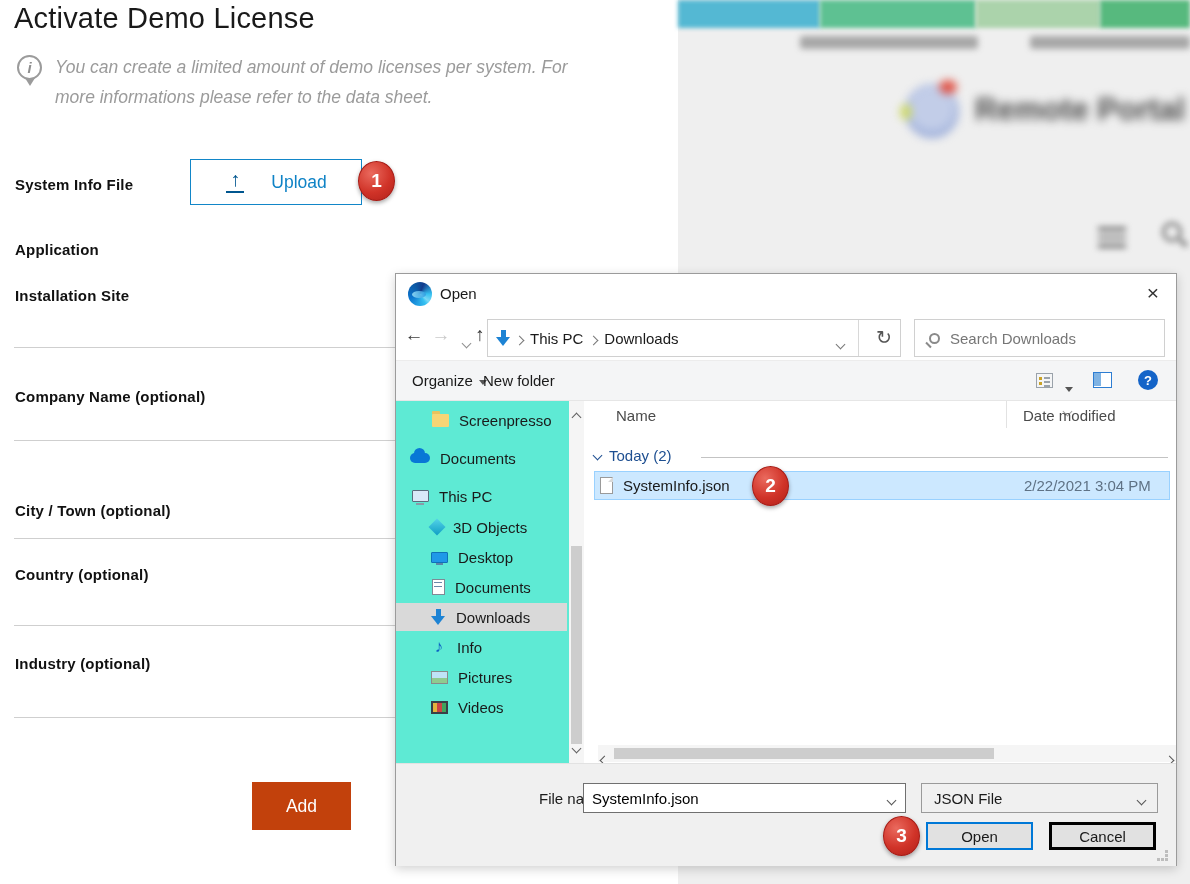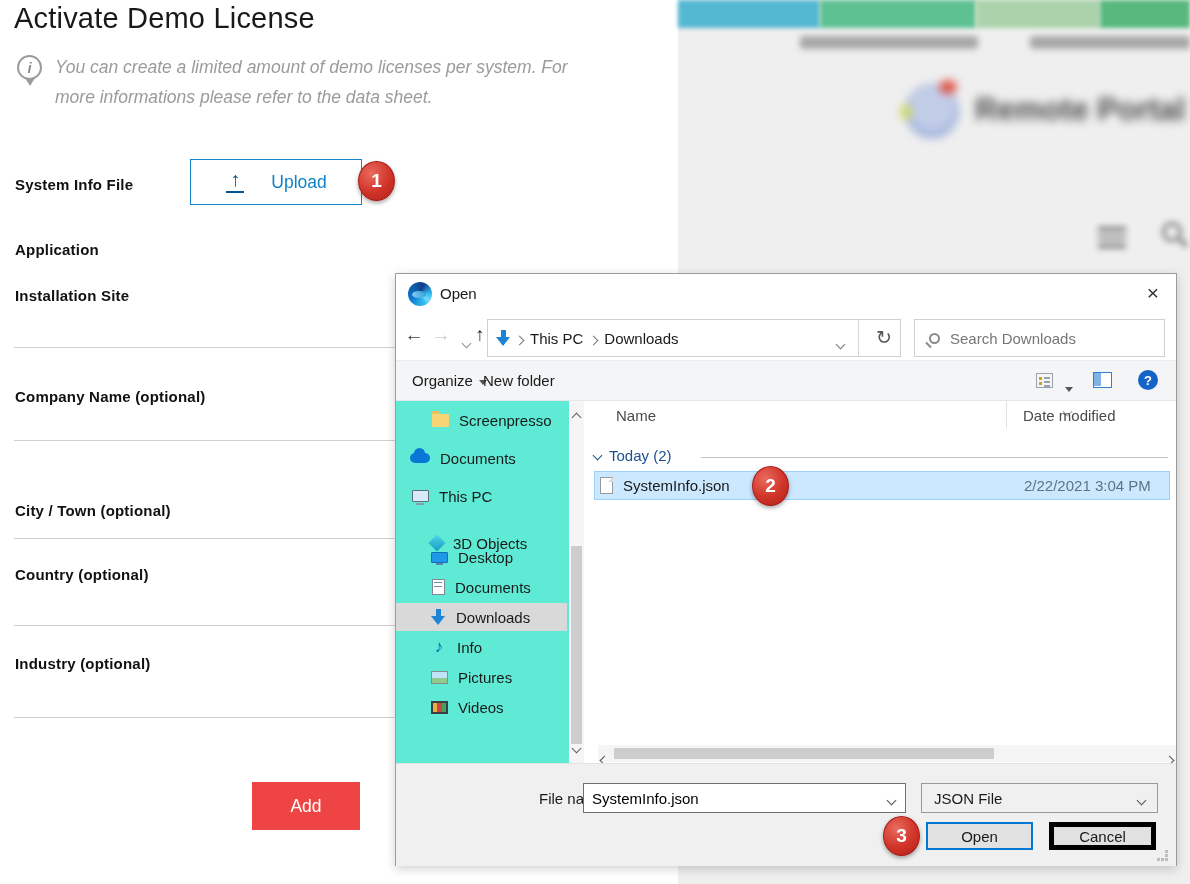--- a/index.html
+++ b/index.html
@@ -16,21 +16,21 @@
               border-right:5px solid transparent; border-top:8px solid #9b9b9b; }
   .info-text { left:55px; top:52px; width:520px; font-size:17.5px; font-style:italic; color:#9b9b9b; line-height:30px; }
   .f-label { font-size:15px; font-weight:700; color:#111; letter-spacing:.2px; }
   .f-line { height:1px; background:#cfcfcf; left:14px; width:646px; }
   .upload-btn { left:190px; top:159px; width:172px; height:46px; background:#fff; border:1px solid #1286c8;
                 display:flex; align-items:center; justify-content:center; gap:26px; cursor:pointer; }
   .upload-ic { width:20px; height:22px; position:relative; color:#00568f; }
   .upload-ic .arr { position:absolute; left:0; top:-3px; width:20px; text-align:center; font-size:20px; font-weight:700; color:#00568f; }
   .upload-ic .bar { position:absolute; left:1px; bottom:0; width:18px; height:2.5px; background:#00568f; }
   .upload-txt { font-size:17.5px; color:#0f83c6; }
-  .add-btn { left:252px; top:782px; width:108px; height:48px; background:#ef4444; color:#fff; font-size:17.5px;
+  .add-btn { left:252px; top:782px; width:99px; height:48px; background:#c2410c; color:#fff; font-size:17.5px;
              display:flex; align-items:center; justify-content:center; cursor:pointer; }
   .badge { width:37px; height:40px; border-radius:50%; color:#fff; font-weight:700; font-size:19px;
            background:radial-gradient(circle at 35% 30%, #ea6a5e 0%, #d03328 55%, #b1201a 100%);
            border:1px solid #a51b15; box-shadow:0 2px 4px rgba(0,0,0,.35);
            display:flex; align-items:center; justify-content:center; z-index:9; }
 
   
   .bg-right { left:678px; top:0; width:512px; height:884px; background:#efefef; }
   .seg { position:absolute; top:0; height:28px; filter:blur(2px); }
   .blur-link { position:absolute; top:36px; height:13px; border-radius:3px; background:#8f8f8f; filter:blur(3px); opacity:.75; }
@@ -148,21 +148,21 @@
   .fn-combo { position:absolute; left:187px; top:19px; width:323px; height:30px; background:#fff; border:1px solid #707070;
               display:flex; align-items:center; }
   .fn-combo input { border:none; outline:none; flex:1; font-size:15px; padding-left:8px; background:transparent;
               font-family:"Liberation Sans", sans-serif; color:#000; }
   .fn-combo .dd { margin-right:10px; color:#555; cursor:pointer; }
   .ft-combo { position:absolute; left:525px; top:19px; width:237px; height:30px; background:#f0f0f0; border:1px solid #9a9a9a;
               display:flex; align-items:center; justify-content:space-between; padding:0 12px; cursor:pointer; }
   .btn { position:absolute; top:58px; width:107px; height:28px; background:#e1e1e1; font-size:15px;
          display:flex; align-items:center; justify-content:center; cursor:pointer; }
   .btn.open { left:530px; border:2px solid #0078d7; }
-  .btn.cancel { left:653px; border:5px solid #000000; }
+  .btn.cancel { left:653px; border:3px solid #000000; }
   .grip { position:absolute; left:761px; top:86px; width:12px; height:12px;
           background:
             linear-gradient(#bdbdbd,#bdbdbd) 8px 8px/3px 3px no-repeat,
             linear-gradient(#bdbdbd,#bdbdbd) 8px 4px/3px 3px no-repeat,
             linear-gradient(#bdbdbd,#bdbdbd) 4px 8px/3px 3px no-repeat,
             linear-gradient(#bdbdbd,#bdbdbd) 8px 0/3px 3px no-repeat,
             linear-gradient(#bdbdbd,#bdbdbd) 0 8px/3px 3px no-repeat; }
 </style>
 </head>
 <body>
@@ -270,21 +270,21 @@
         <span class="lbl">Screenpresso</span>
       </div>
       <div class="side-item" style="top:43px;">
         <span class="ic cloud-ic" style="margin-left:14px;"></span>
         <span class="lbl">Documents</span>
       </div>
       <div class="side-item" style="top:81px;">
         <span class="ic pc-ic" style="margin-left:16px;"></span>
         <span class="lbl">This PC</span>
       </div>
-      <div class="side-item" style="top:112px;margin-top:16px;">
+      <div class="side-item" style="top:112px;">
         <span class="ic cube-ic" style="margin-left:35px;"></span>
         <span class="lbl">3D Objects</span>
       </div>
       <div class="side-item" style="top:172px;">
         <span class="ic doc-ic" style="margin-left:36px;"></span>
         <span class="lbl">Documents</span>
       </div>
       <div class="side-item" style="top:142px;">
         <span class="ic monitor-ic" style="margin-left:35px;"></span>
         <span class="lbl">Desktop</span>

